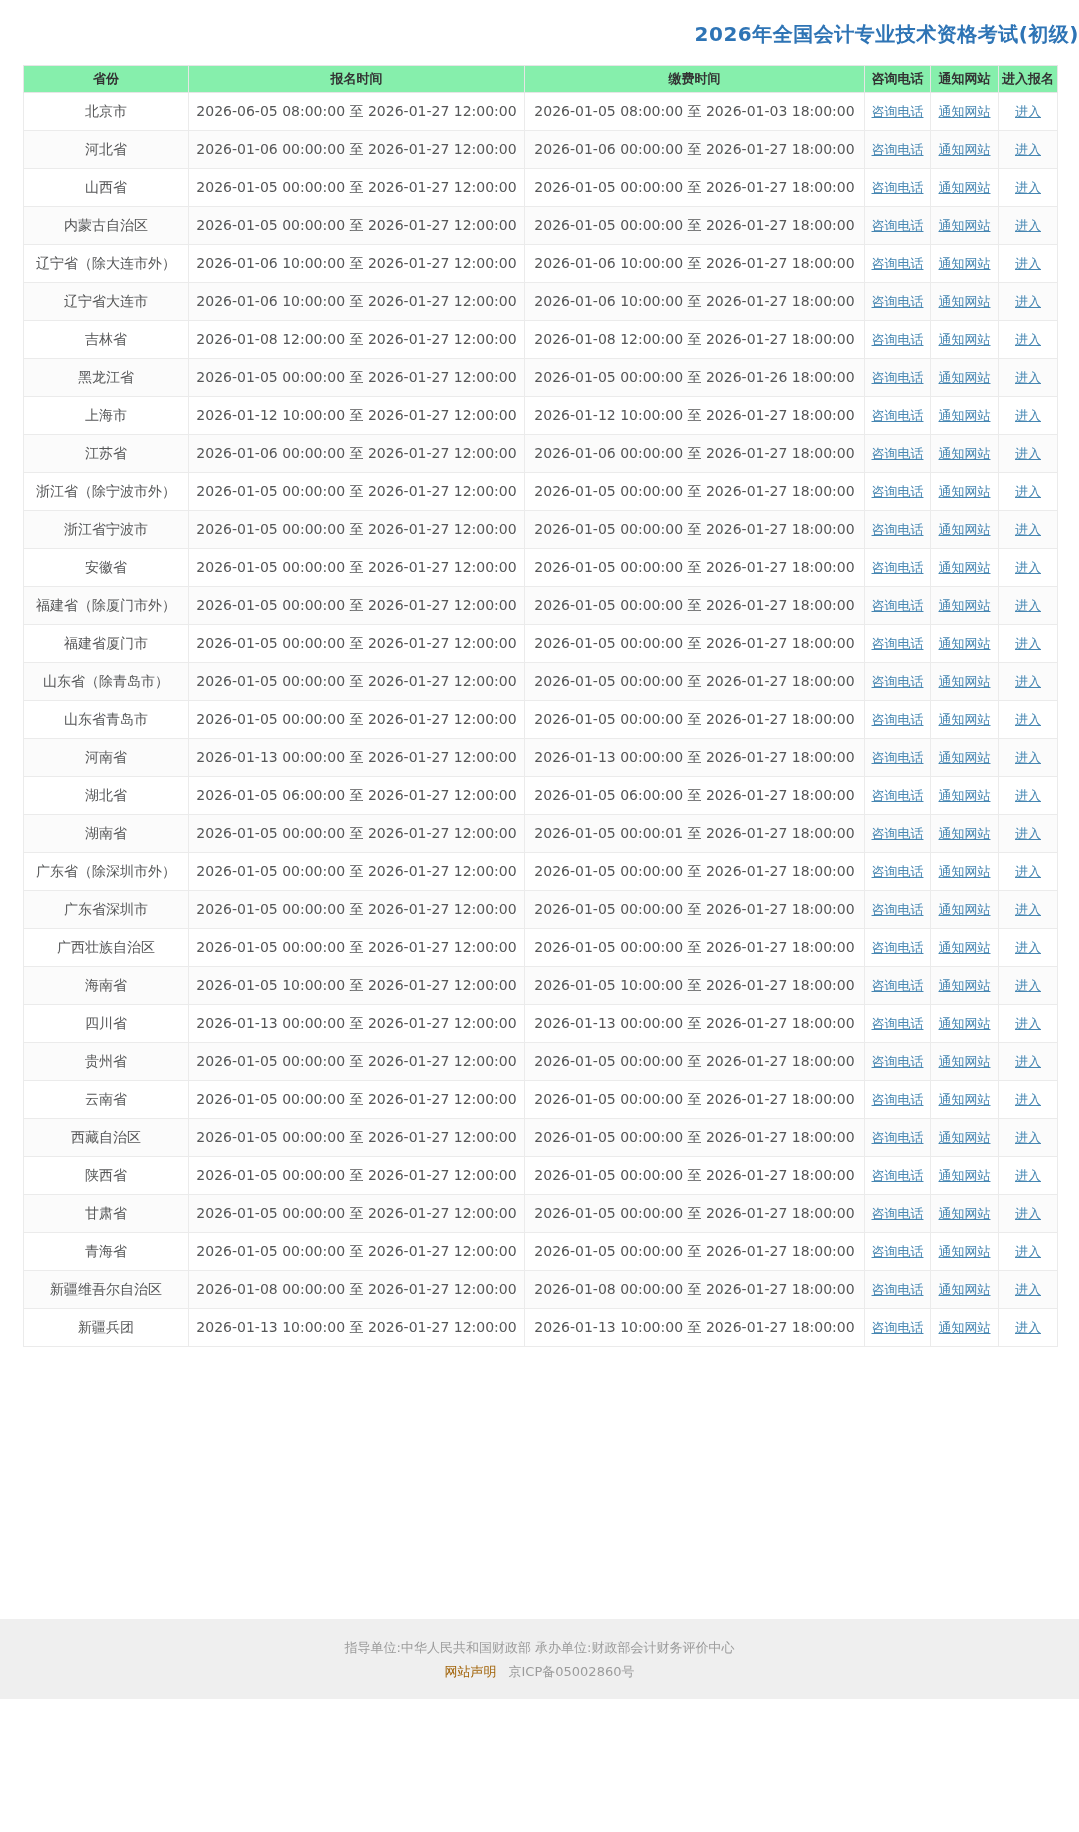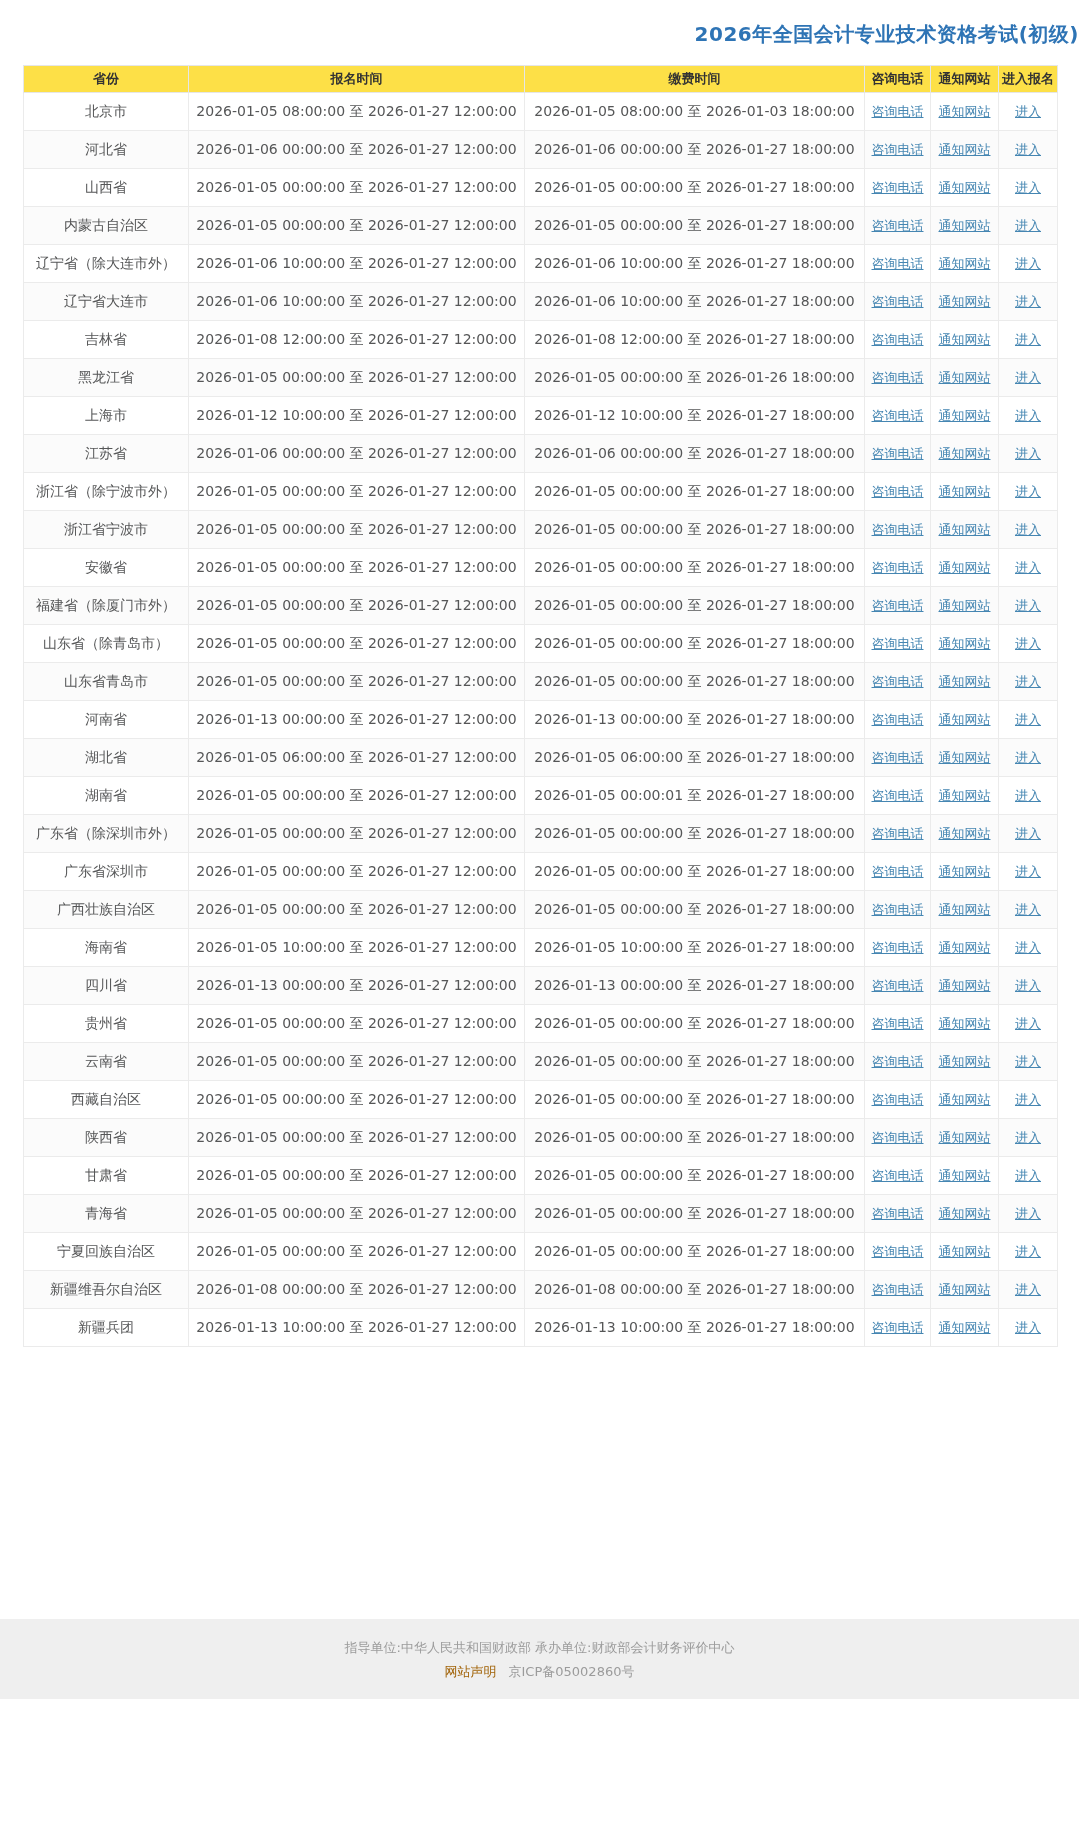--- a/index.html
+++ b/index.html
@@ -20,21 +20,21 @@
     letter-spacing: 0.5px;
   }
 
   table.exam-table {
     width: 1034px;
     margin-left: 23px;
     border-collapse: collapse;
     table-layout: fixed;
   }
   .exam-table th {
-    background: #fde047;
+    background: #86efac;
     border: 1px solid #e6e6e6;
     color: #333333;
     font-size: 13px;
     font-weight: bold;
     height: 27px;
     padding: 0;
     text-align: center;
   }
   .exam-table td {
     border: 1px solid #ebebeb;
@@ -89,21 +89,21 @@
         <th>报名时间</th>
         <th>缴费时间</th>
         <th>咨询电话</th>
         <th>通知网站</th>
         <th>进入报名</th>
       </tr>
     </thead>
     <tbody>
         <tr>
           <td>北京市</td>
-          <td>2026-01-05 08:00:00 至 2026-01-27 12:00:00</td>
+          <td>2026-06-05 08:00:00 至 2026-01-27 12:00:00</td>
           <td>2026-01-05 08:00:00 至 2026-01-03 18:00:00</td>
           <td><a>咨询电话</a></td>
           <td><a>通知网站</a></td>
           <td><a>进入</a></td>
         </tr>
         <tr>
           <td>河北省</td>
           <td>2026-01-06 00:00:00 至 2026-01-27 12:00:00</td>
           <td>2026-01-06 00:00:00 至 2026-01-27 18:00:00</td>
           <td><a>咨询电话</a></td>
@@ -200,20 +200,28 @@
         </tr>
         <tr>
           <td>福建省（除厦门市外）</td>
           <td>2026-01-05 00:00:00 至 2026-01-27 12:00:00</td>
           <td>2026-01-05 00:00:00 至 2026-01-27 18:00:00</td>
           <td><a>咨询电话</a></td>
           <td><a>通知网站</a></td>
           <td><a>进入</a></td>
         </tr>
         <tr>
+          <td>福建省厦门市</td>
+          <td>2026-01-05 00:00:00 至 2026-01-27 12:00:00</td>
+          <td>2026-01-05 00:00:00 至 2026-01-27 18:00:00</td>
+          <td><a>咨询电话</a></td>
+          <td><a>通知网站</a></td>
+          <td><a>进入</a></td>
+        </tr>
+        <tr>
           <td>山东省（除青岛市）</td>
           <td>2026-01-05 00:00:00 至 2026-01-27 12:00:00</td>
           <td>2026-01-05 00:00:00 至 2026-01-27 18:00:00</td>
           <td><a>咨询电话</a></td>
           <td><a>通知网站</a></td>
           <td><a>进入</a></td>
         </tr>
         <tr>
           <td>山东省青岛市</td>
           <td>2026-01-05 00:00:00 至 2026-01-27 12:00:00</td>
@@ -321,28 +329,20 @@
         <tr>
           <td>甘肃省</td>
           <td>2026-01-05 00:00:00 至 2026-01-27 12:00:00</td>
           <td>2026-01-05 00:00:00 至 2026-01-27 18:00:00</td>
           <td><a>咨询电话</a></td>
           <td><a>通知网站</a></td>
           <td><a>进入</a></td>
         </tr>
         <tr>
           <td>青海省</td>
-          <td>2026-01-05 00:00:00 至 2026-01-27 12:00:00</td>
-          <td>2026-01-05 00:00:00 至 2026-01-27 18:00:00</td>
-          <td><a>咨询电话</a></td>
-          <td><a>通知网站</a></td>
-          <td><a>进入</a></td>
-        </tr>
-        <tr>
-          <td>宁夏回族自治区</td>
           <td>2026-01-05 00:00:00 至 2026-01-27 12:00:00</td>
           <td>2026-01-05 00:00:00 至 2026-01-27 18:00:00</td>
           <td><a>咨询电话</a></td>
           <td><a>通知网站</a></td>
           <td><a>进入</a></td>
         </tr>
         <tr>
           <td>新疆维吾尔自治区</td>
           <td>2026-01-08 00:00:00 至 2026-01-27 12:00:00</td>
           <td>2026-01-08 00:00:00 至 2026-01-27 18:00:00</td>

